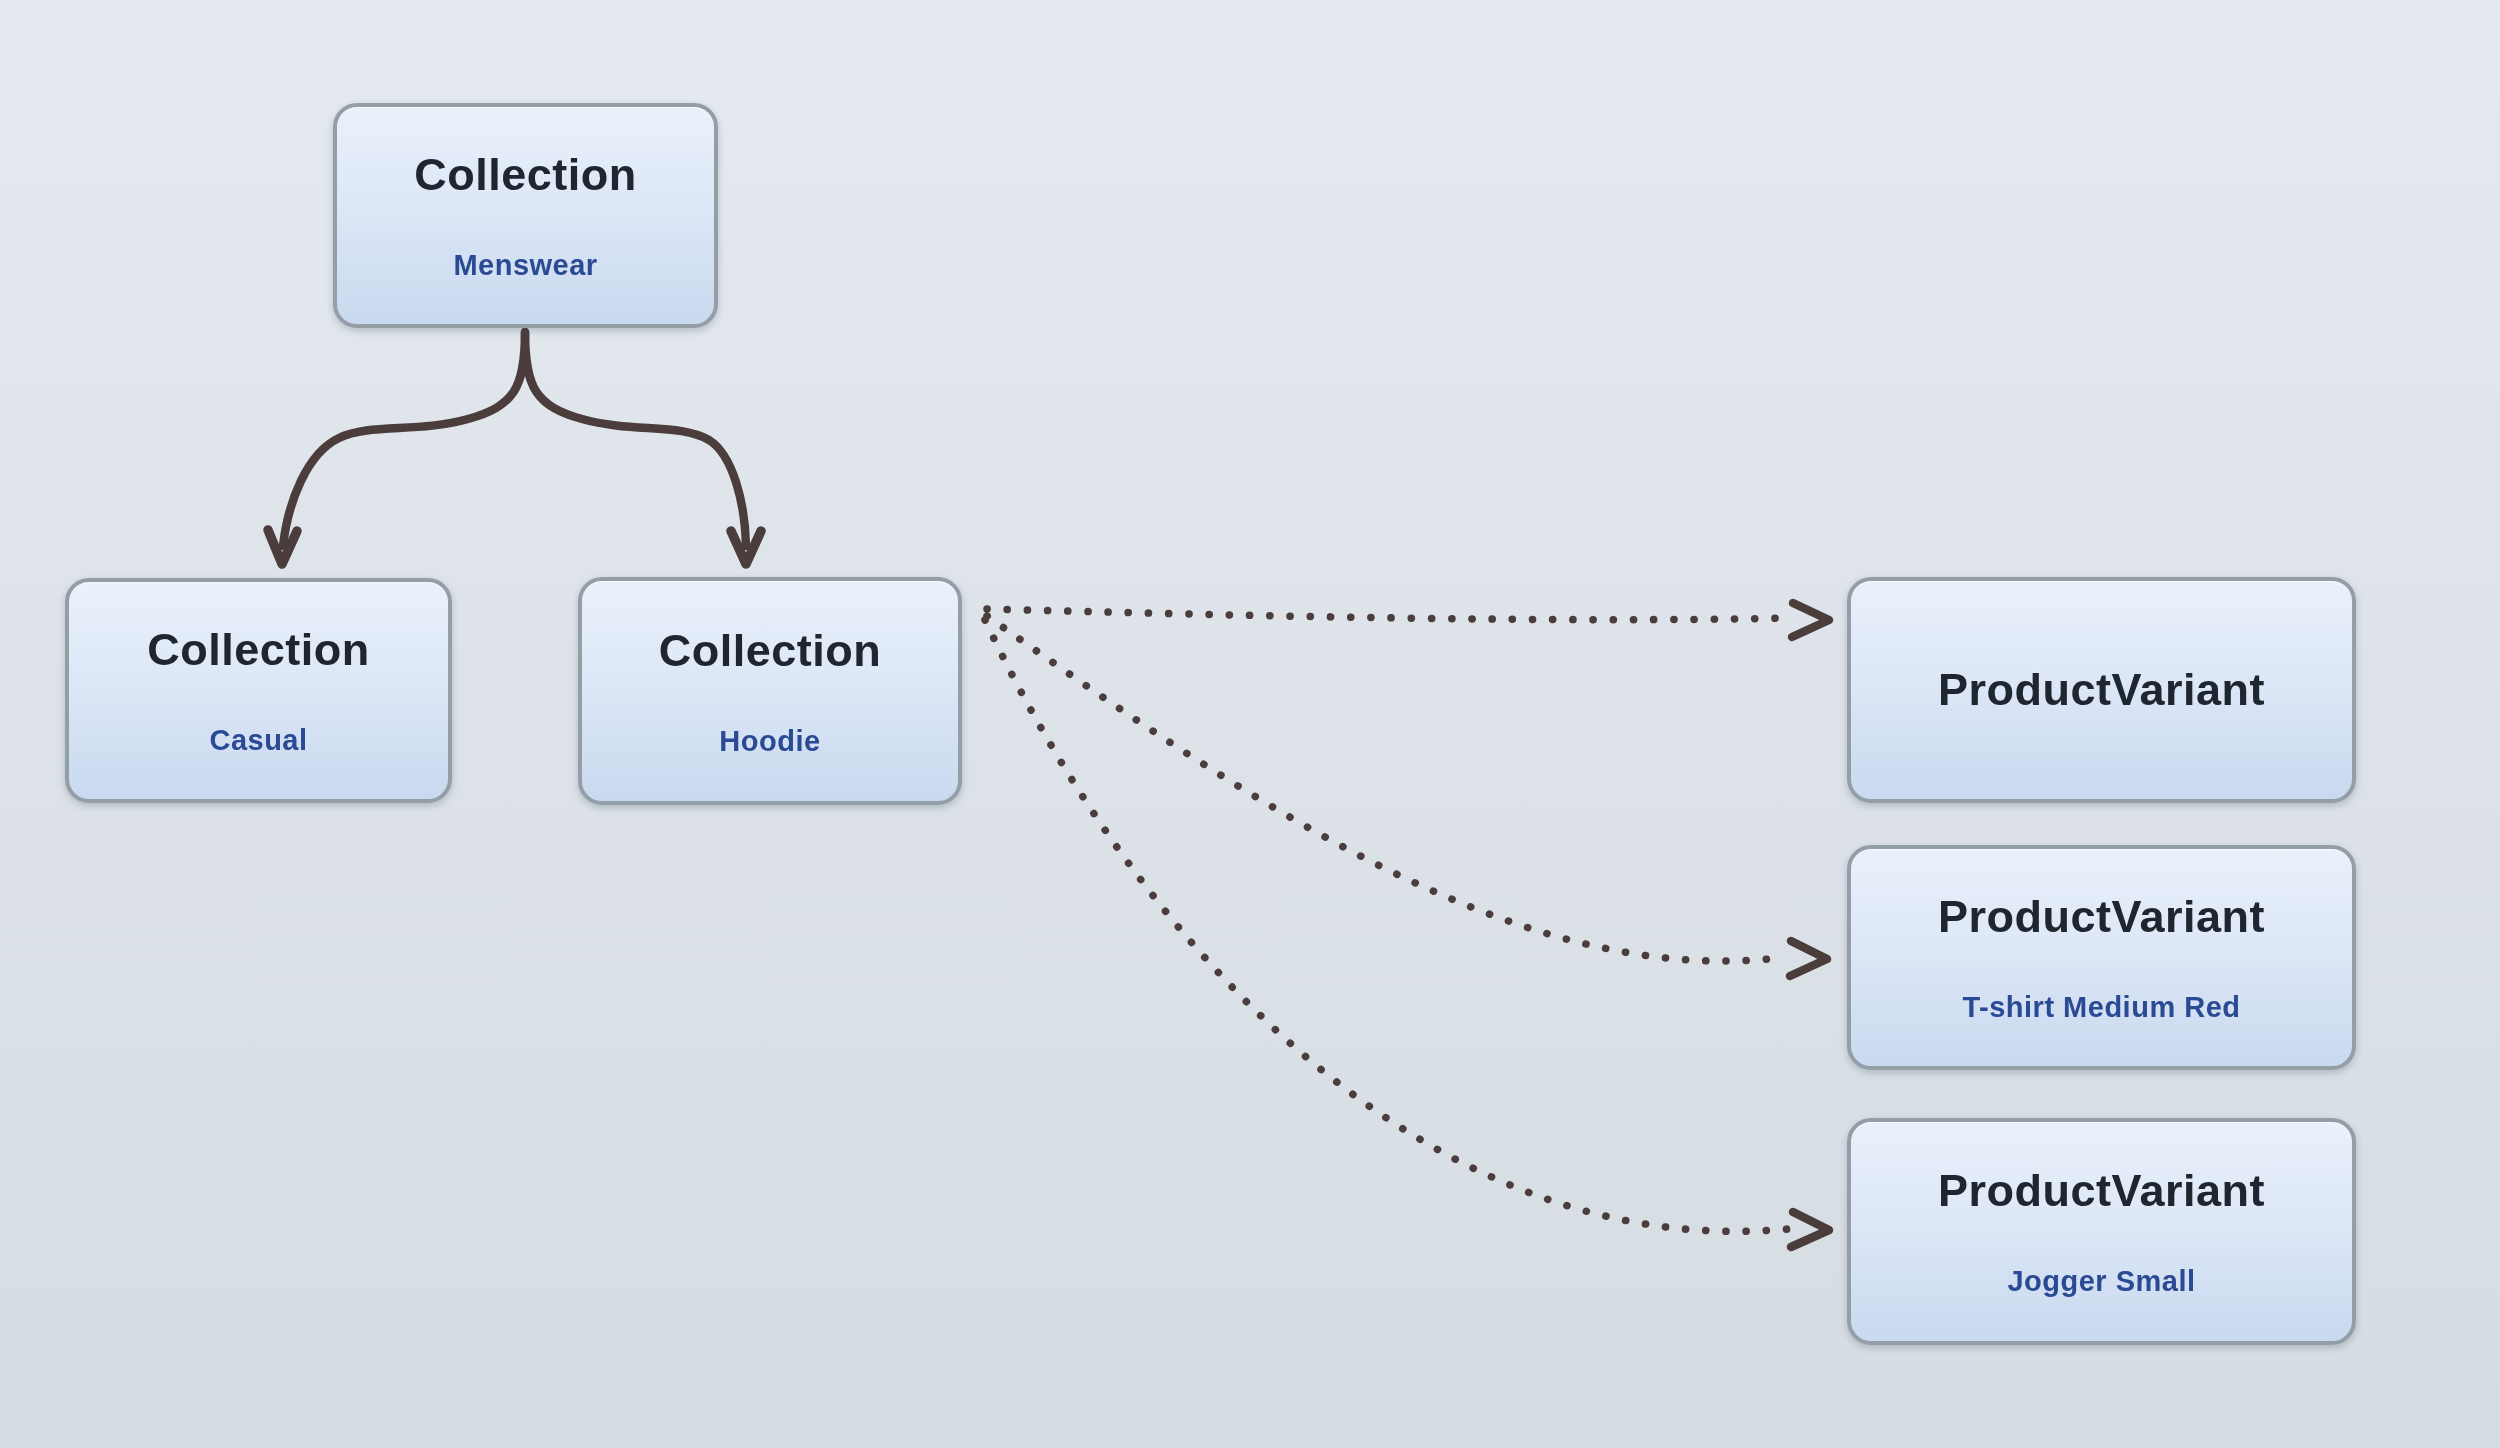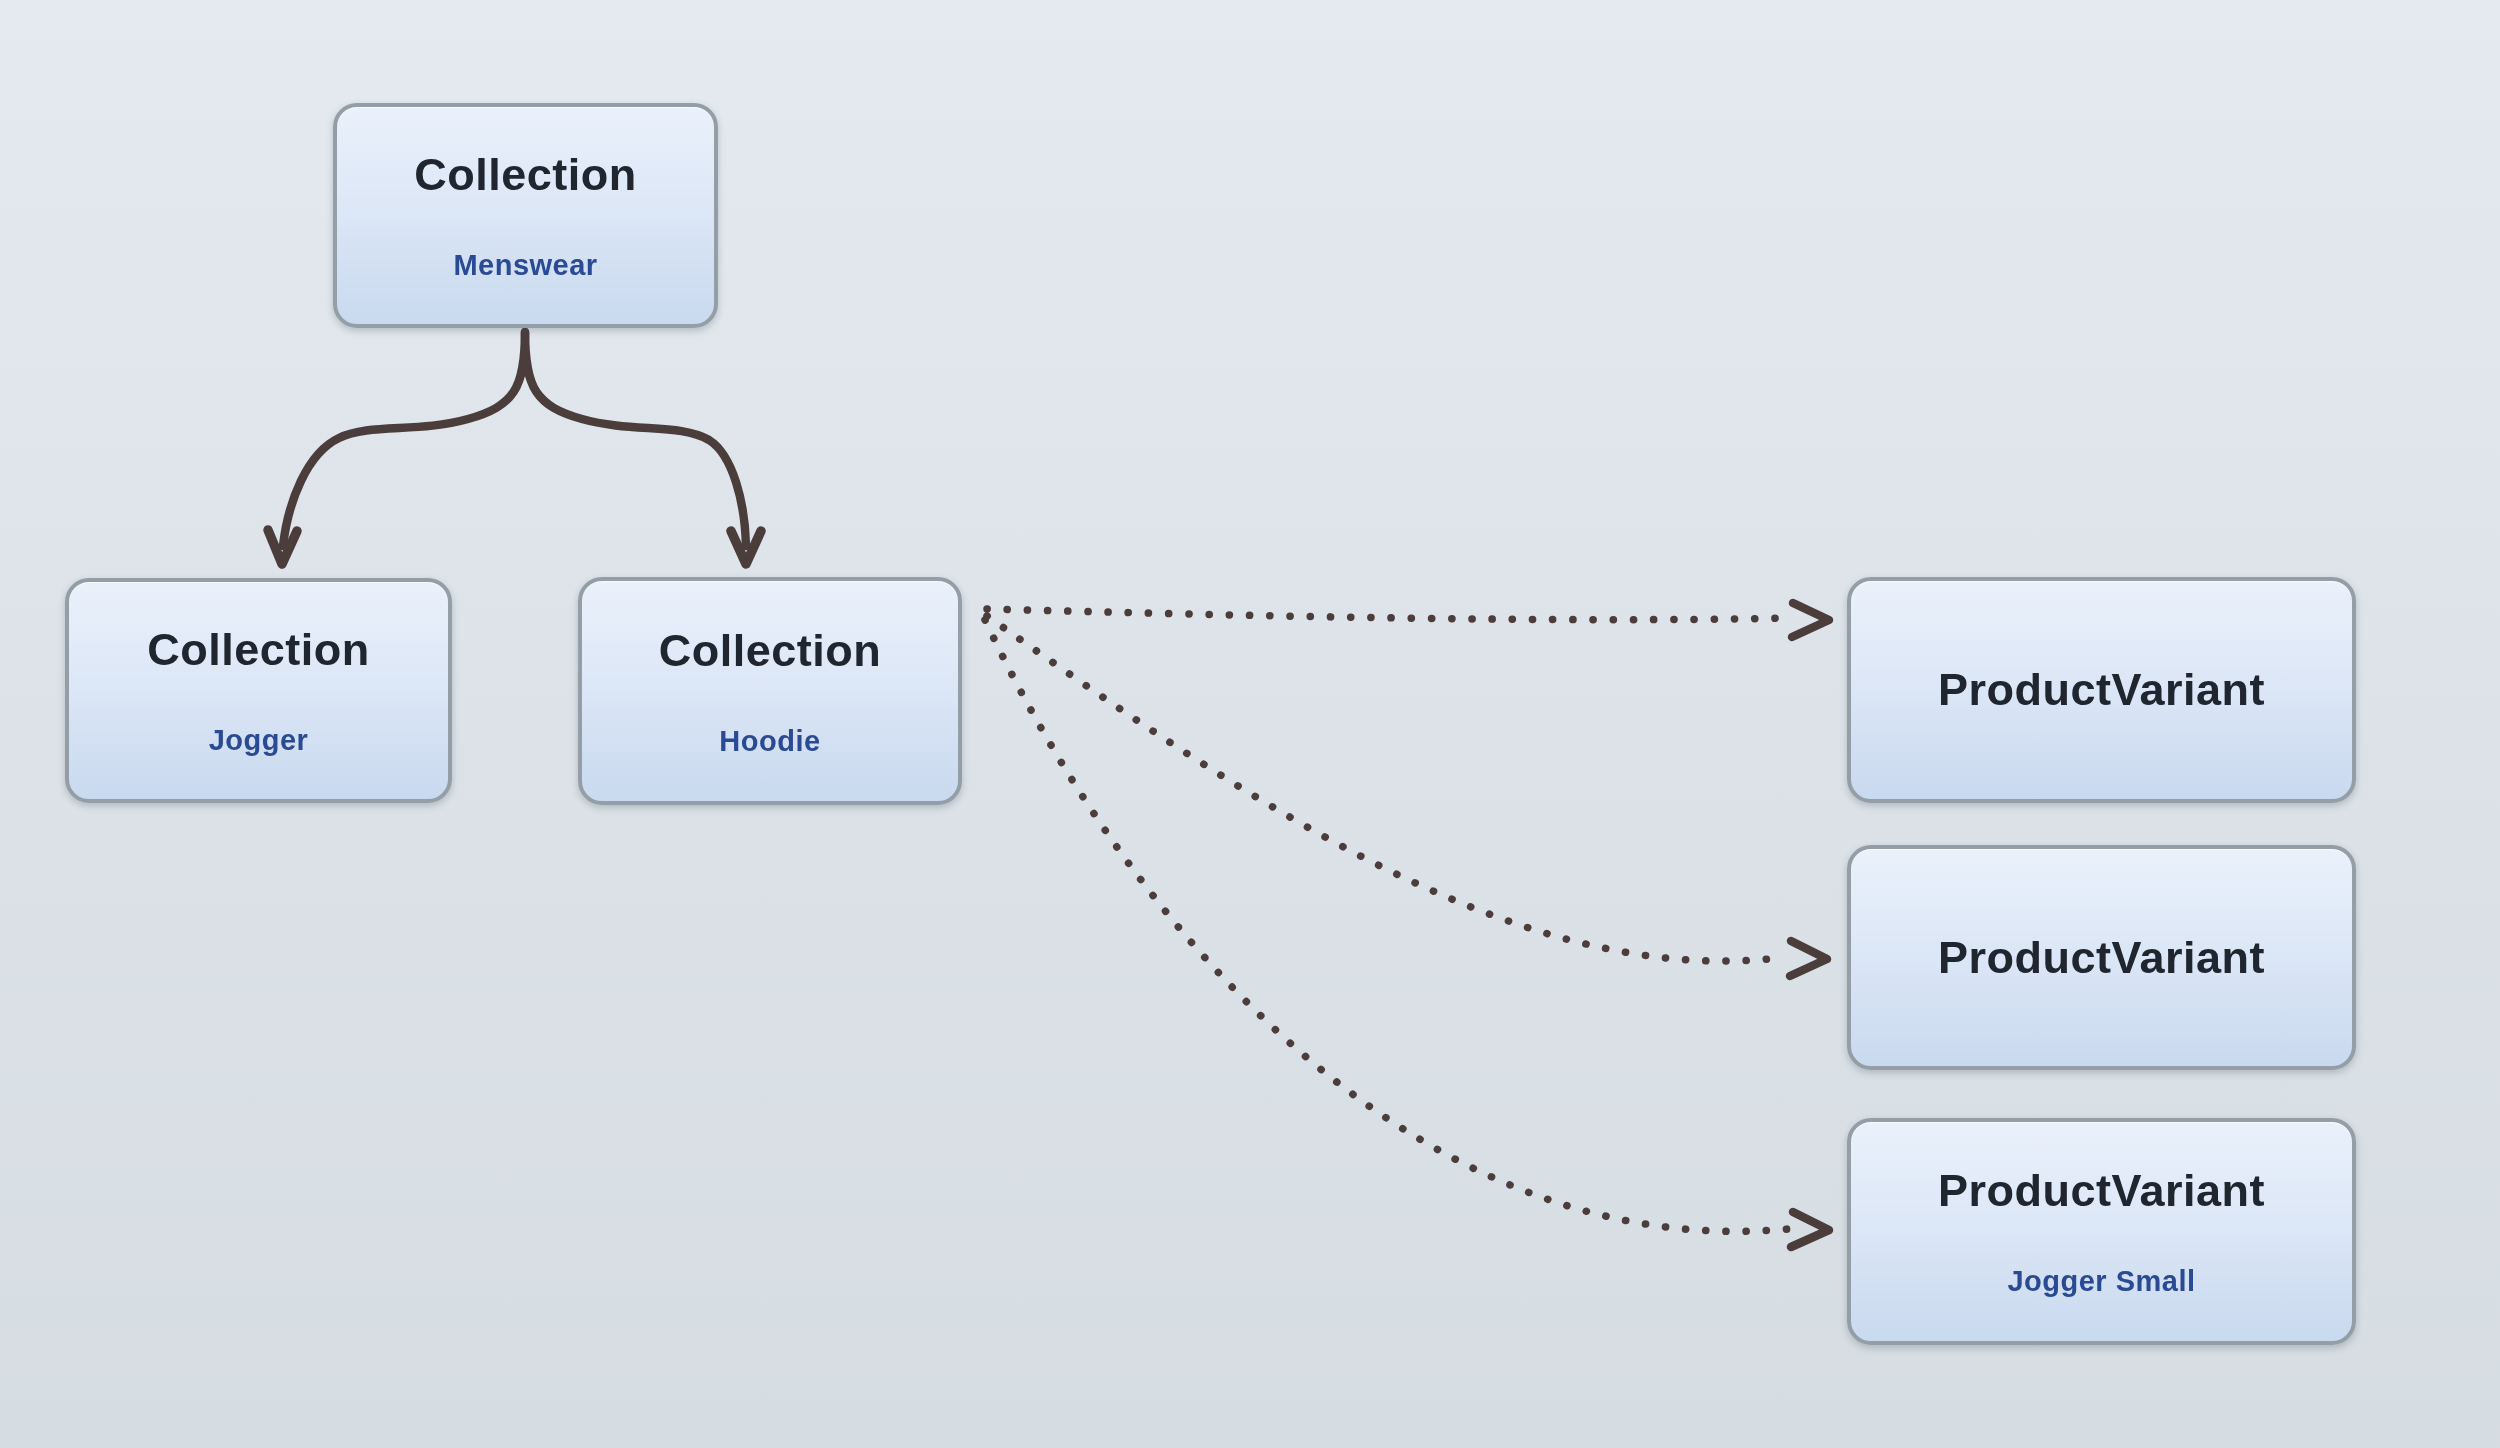--- a/index.html
+++ b/index.html
@@ -103,34 +103,35 @@
     <path class="head-chevron" d="M 1793 1212 L 1829 1230 L 1791 1247"></path>
   </svg>
 
   <div class="node" id="node-menswear">
     <div class="type">Collection</div>
     <div class="name">Menswear</div>
   </div>
 
   <div class="node" id="node-formal">
     <div class="type">Collection</div>
-    <div class="name">Jogger</div>
+    <div class="name">Casual</div>
   </div>
 
   <div class="node" id="node-casual">
     <div class="type">Collection</div>
     <div class="name">Hoodie</div>
   </div>
 
   <div class="node" id="node-hoodie">
     <div class="type">ProductVariant</div>
   </div>
 
   <div class="node" id="node-tshirt">
     <div class="type">ProductVariant</div>
+    <div class="name">T-shirt Medium Red</div>
   </div>
 
   <div class="node" id="node-jogger">
     <div class="type">ProductVariant</div>
     <div class="name">Jogger Small</div>
   </div>
 
 </div>
 
 </body></html>

